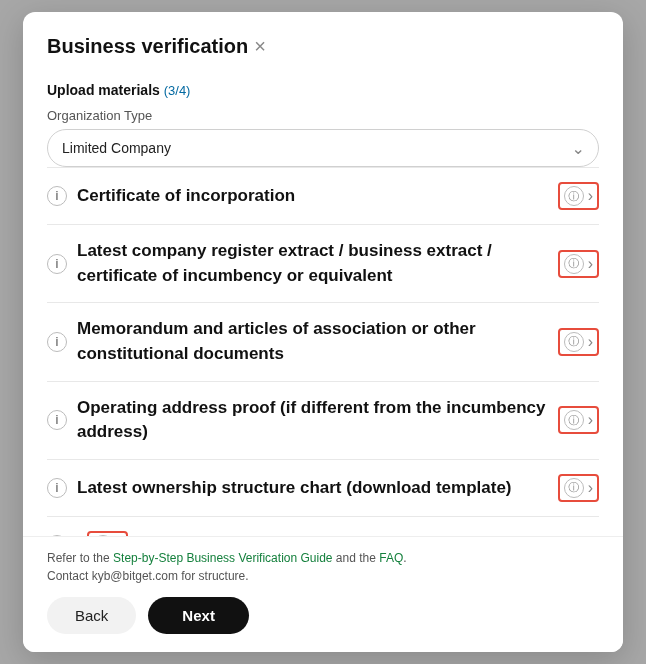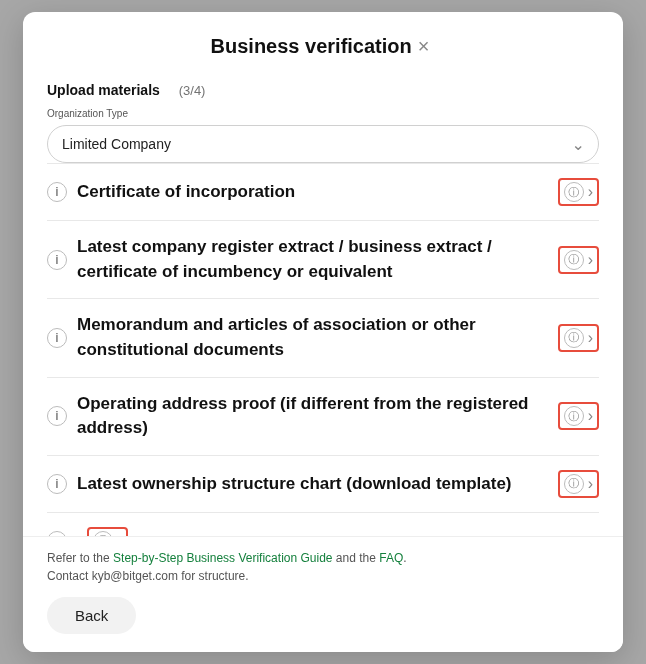--- a/index.html
+++ b/index.html
@@ -25,21 +25,21 @@
       width: 600px;
       max-height: 640px;
       display: flex;
       flex-direction: column;
       box-shadow: 0 8px 32px rgba(0,0,0,0.18);
       overflow: hidden;
       position: relative;
     }
     .modal-header {
       display: flex;
-      justify-content: center;
+      justify-content: flex-start;
       align-items: center;
       padding: 22px 24px 10px 24px;
       border-bottom: none;
     }
     .modal-title {
       font-size: 20px;
       font-weight: 700;
       color: #111;
     }
     .close-btn {
@@ -58,25 +58,24 @@
     }
     .section-label {
       font-size: 14px;
       font-weight: 600;
       color: #111;
       margin: 14px 0 2px 0;
     }
     .step-badge {
       font-size: 13px;
       font-weight: 400;
-      color: #737373;
-      margin-left: 15px;
+      color: #0369a1;
     }
     .field-label {
-      font-size: 10px;
+      font-size: 13px;
       color: #555;
       margin: 10px 0 6px 0;
     }
     .select-wrapper {
       position: relative;
     }
     .select-box {
       width: 100%;
       padding: 10px 38px 10px 14px;
       border: 1.5px solid #d0d0d0;
@@ -256,21 +255,21 @@
           <span class="doc-info-icon">i</span>
           <span class="doc-text">Memorandum and articles of association or other constitutional documents</span>
           <div class="doc-actions highlight-column">
             <span class="doc-circle-icon">ⓘ</span>
             <span class="doc-chevron">›</span>
           </div>
         </li>
 
         <li class="doc-item">
           <span class="doc-info-icon">i</span>
-          <span class="doc-text">Operating address proof (if different from the registered address)</span>
+          <span class="doc-text">Operating address proof (if different from the incumbency address)</span>
           <div class="doc-actions highlight-column">
             <span class="doc-circle-icon">ⓘ</span>
             <span class="doc-chevron">›</span>
           </div>
         </li>
 
         <li class="doc-item">
           <span class="doc-info-icon">i</span>
           <span class="doc-text">Latest ownership structure chart (download template)</span>
           <div class="doc-actions highlight-column">
@@ -290,17 +289,18 @@
       </ul>
     </div>
 
     <div class="modal-footer">
       <div class="footer-note">
         <span>Refer to the </span><a class="footer-link">Step-by-Step Business Verification Guide</a><span> and the </span><a class="footer-link">FAQ</a><span>.</span><br>
         <span>Contact kyb@bitget.com for structure.</span>
       </div>
       <div class="footer-buttons">
         <button class="btn-back">Back</button>
+        <button class="btn-next">Next</button>
       </div>
     </div>
 
   </div>
 </div>
 
 </body></html>

